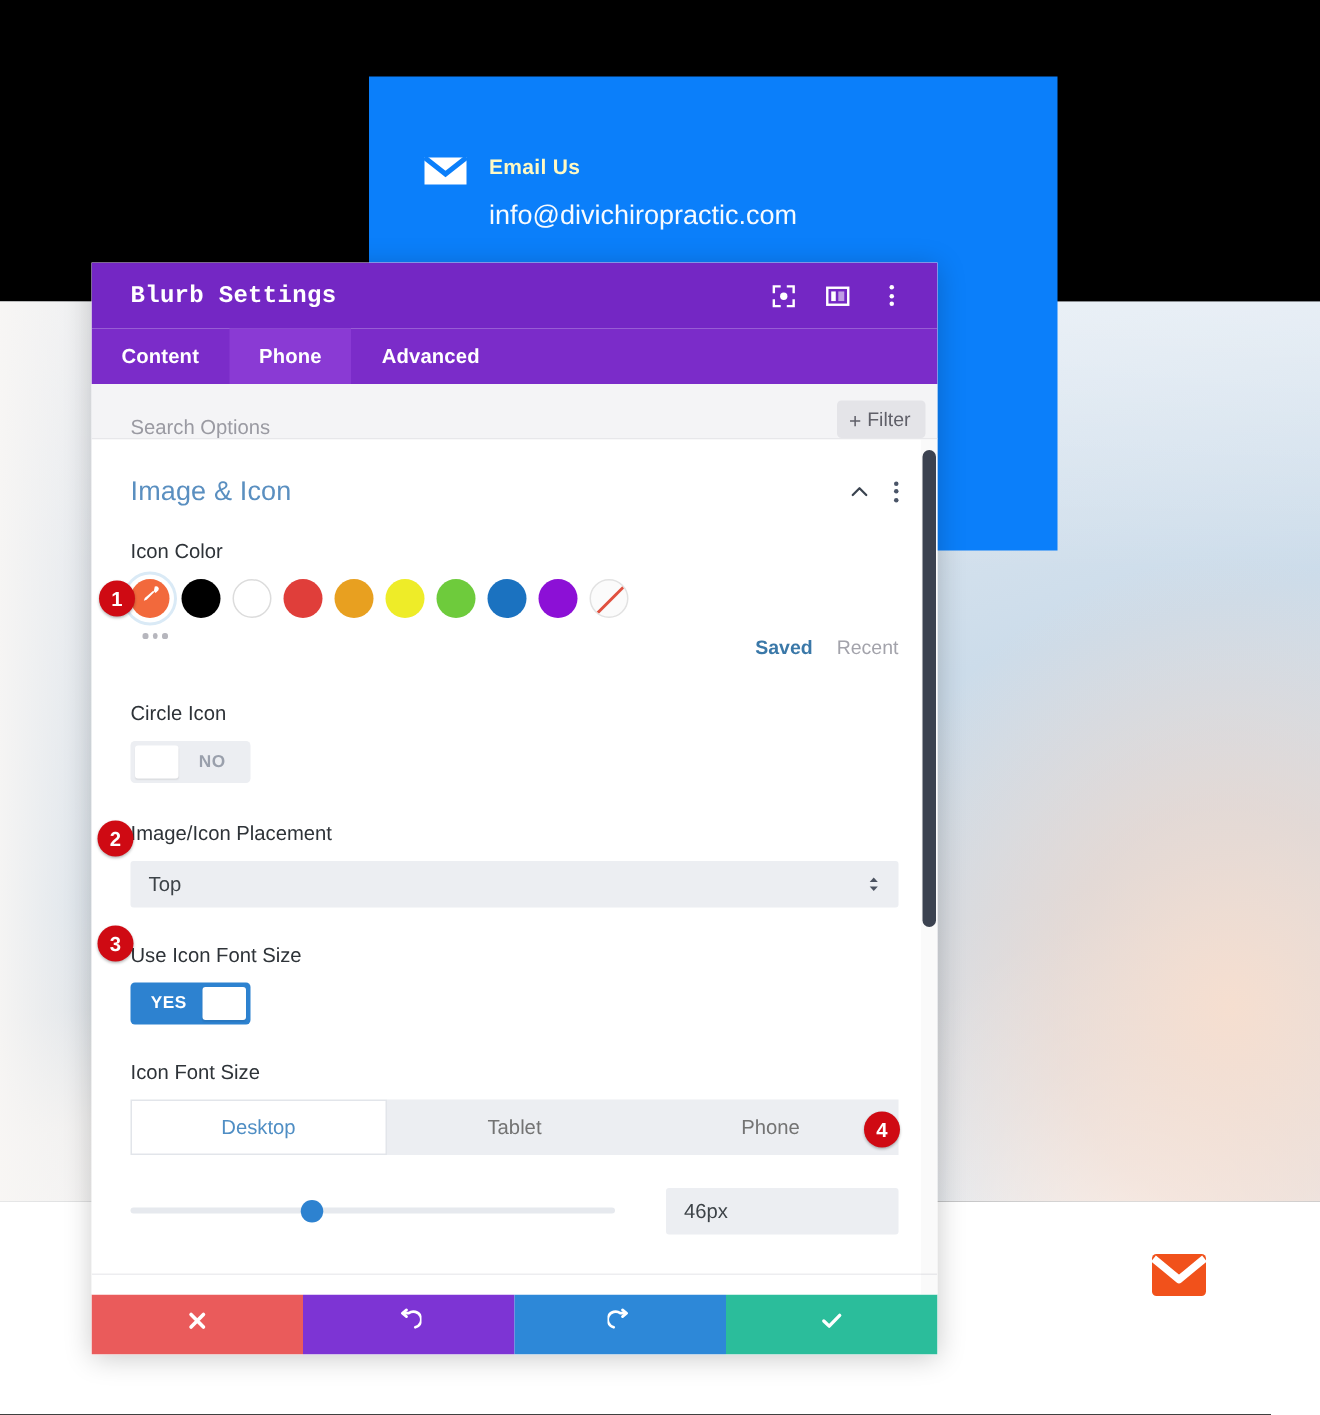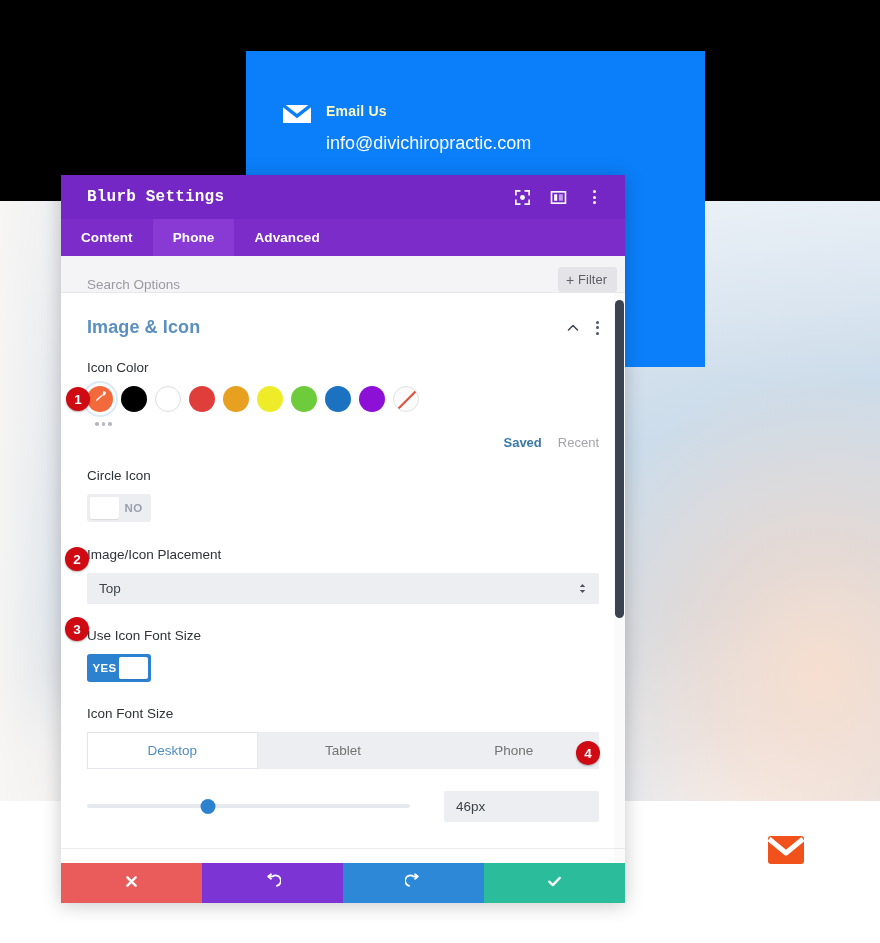--- a/index.html
+++ b/index.html
@@ -105,21 +105,21 @@
     position: absolute; right: 0; top: 0; width: 11px; height: 100%;
     background: rgba(0,0,0,0.02);
   }
   .scrollbar-thumb {
     position: absolute; right: 1px; top: 7px; width: 9px; height: 318px;
     background: #3b4250; border-radius: 5px;
   }
 
   .section { padding: 24px 26px 0 26px; }
   .section-head { display: flex; align-items: center; }
-  .section-title { color: #5a8fc0; font-size: 18px; font-weight: bold; letter-spacing: .1px; }
+  .section-title { color: #5a8fc0; font-size: 18px; font-weight: normal; letter-spacing: .1px; }
   .section-head .sp { margin-left: auto; display: flex; align-items: center; gap: 16px; }
   .chev { width: 14px; height: 14px; display: block; }
   .kebab { display: flex; flex-direction: column; gap: 2.5px; align-items: center; cursor: pointer; }
   .kebab i { width: 3px; height: 3px; border-radius: 50%; background: #4a5568; display: block; }
 
   .field { padding: 0 26px; margin-top: 22px; }
   .field-label { font-size: 13.5px; color: #2e3338; margin-bottom: 11px; }
 
   
   .swatch-row { display: flex; align-items: center; gap: 8px; position: relative; }
@@ -135,30 +135,30 @@
     background: #fbfbfb; border: 1px solid #e2e2e2; overflow: hidden;
   }
   .swatch.none:after {
     content: ""; position: absolute; left: -3px; top: 11px; width: 34px; height: 2px;
     background: #e0503f; transform: rotate(-45deg);
   }
   .eyedrop { position: absolute; left: 50%; top: 50%; transform: translate(-50%,-50%); }
   .dots-more { margin: 10px 0 0 8px; display: flex; gap: 3px; }
   .dots-more i { width: 3.5px; height: 3.5px; border-radius: 50%; background: #b6b6bd; display: block; }
   .saved-recent {
-    position: absolute; right: 0; top: 49px; display: flex; gap: 16px;
+    position: absolute; right: 0; top: 38px; display: flex; gap: 16px;
   }
   .sr-saved { color: #3a78a8; font-size: 13px; font-weight: bold; cursor: pointer; }
   .sr-recent { color: #a3a3ab; font-size: 13px; cursor: pointer; }
   .swatch-block { position: relative; padding-bottom: 26px; }
 
   
   .toggle {
     display: inline-flex; align-items: center; background: #eceef2;
-    border-radius: 3px; padding: 3px; cursor: pointer; width: 64px; height: 28px;
+    border-radius: 3px; padding: 3px; cursor: pointer; width: 80px; height: 28px;
   }
   .toggle .knob { width: 29px; height: 22px; background: #fff; border-radius: 2px;
     box-shadow: 0 1px 1px rgba(0,0,0,.08); }
   .toggle .txt { flex: 1; text-align: center; font-size: 11.5px; font-weight: bold;
     color: #9aa0ac; letter-spacing: .3px; }
   .toggle.on { background: #2d82d0; }
   .toggle.on .txt { color: #ffffff; order: 0; }
   .toggle.on .knob { order: 1; }
 
   

